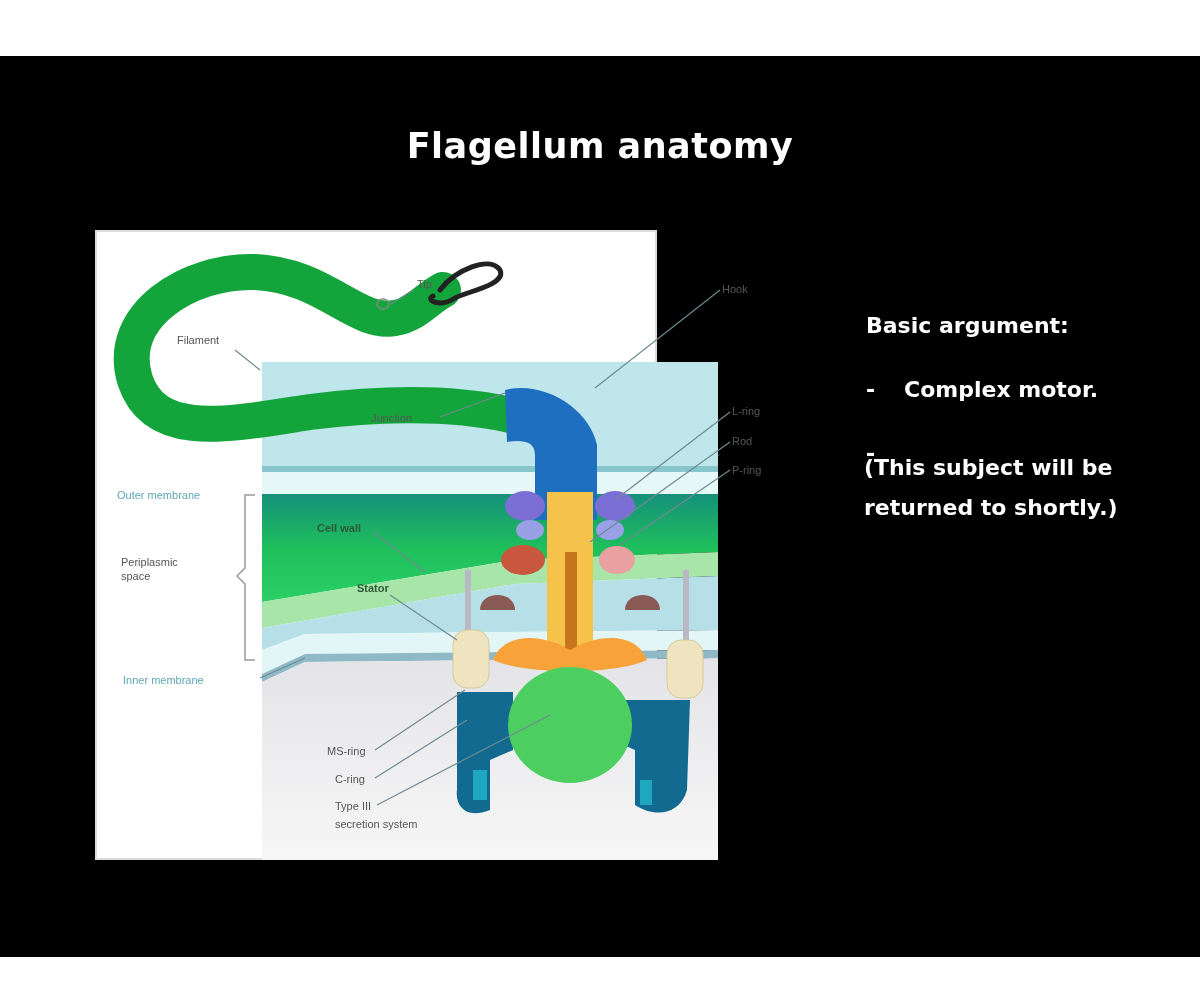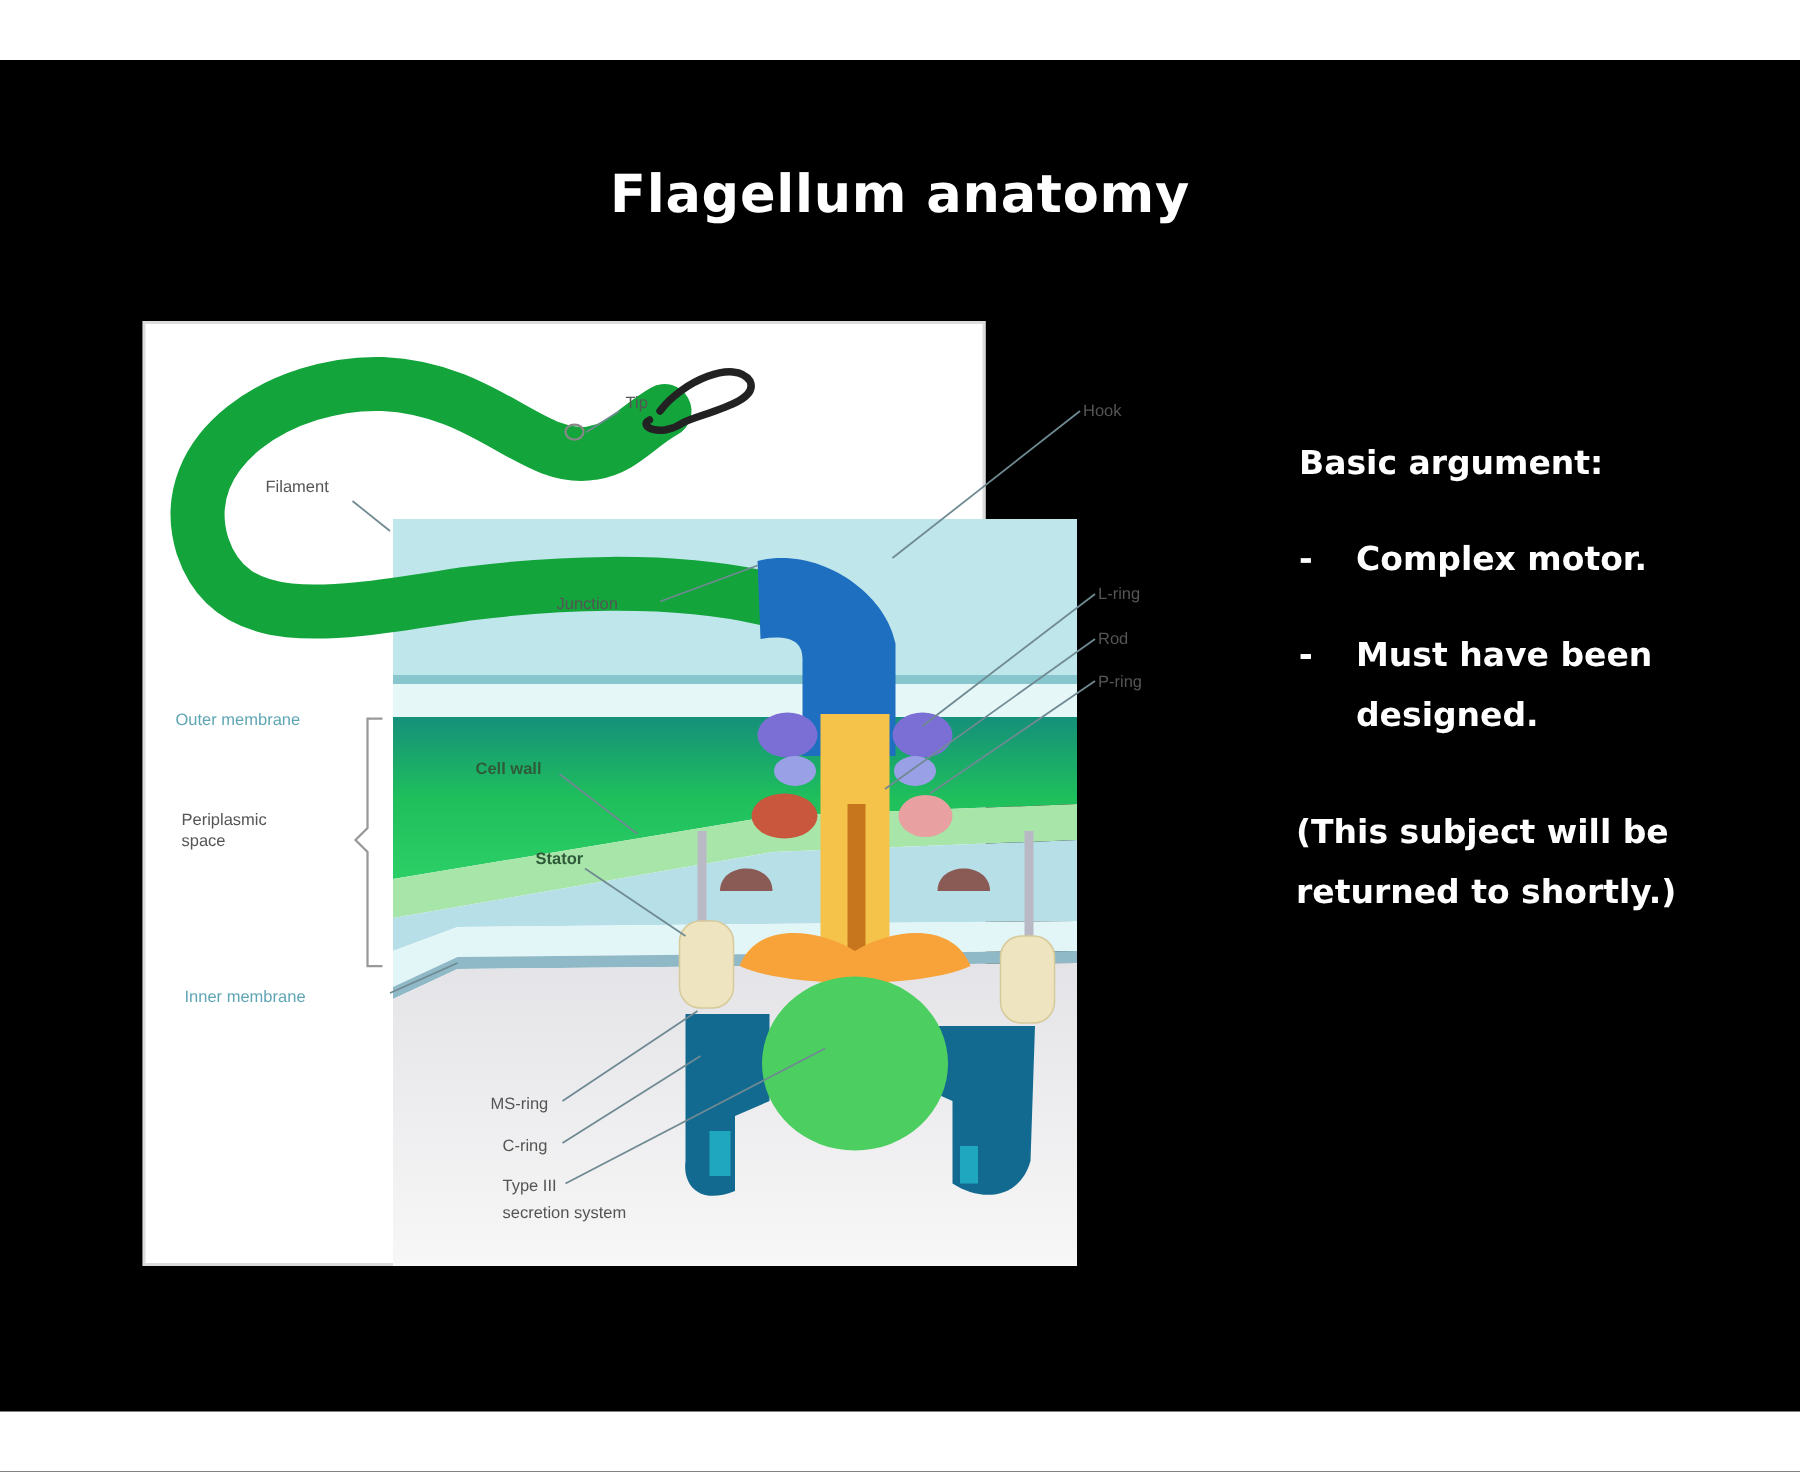--- a/index.html
+++ b/index.html
@@ -2,21 +2,21 @@
 <html><head>
 <meta charset="utf-8">
 <style>
   html, body { margin: 0; padding: 0; }
   body {
     width: 1200px; height: 981px; position: relative; overflow: hidden;
     background: #ffffff;
     font-family: "DejaVu Sans", sans-serif;
   }
   .slide {
-    position: absolute; left: 0; top: 40px; width: 1200px; height: 901px;
+    position: absolute; left: 0; top: 56px; width: 1200px; height: 901px;
     background: #000000;
   }
   .slide-title {
     position: absolute; left: 0; top: 70px; width: 1200px; text-align: center;
     color: #ffffff; font-size: 35px; font-weight: bold; letter-spacing: 0.5px;
     font-family: "DejaVu Sans", sans-serif;
   }
   .figure {
     position: absolute; left: 95px; top: 174px; width: 562px; height: 630px;
     background: #ffffff;
@@ -141,17 +141,16 @@
     <div class="heading">Basic argument:</div>
     <div class="bullet">
       <span class="dash">-</span>
       <span>Complex motor.</span>
     </div>
     <div class="bullet" style="width:220px;">
       <span class="dash">-</span>
     </div>
     <div class="bullet" style="width:250px;">
       <span class="dash">-</span>
-      <span>Must have been designed.</span>
     </div>
     <div class="note">(This subject will be returned to shortly.)</div>
   </div>
 </div>
 
 </body></html>

